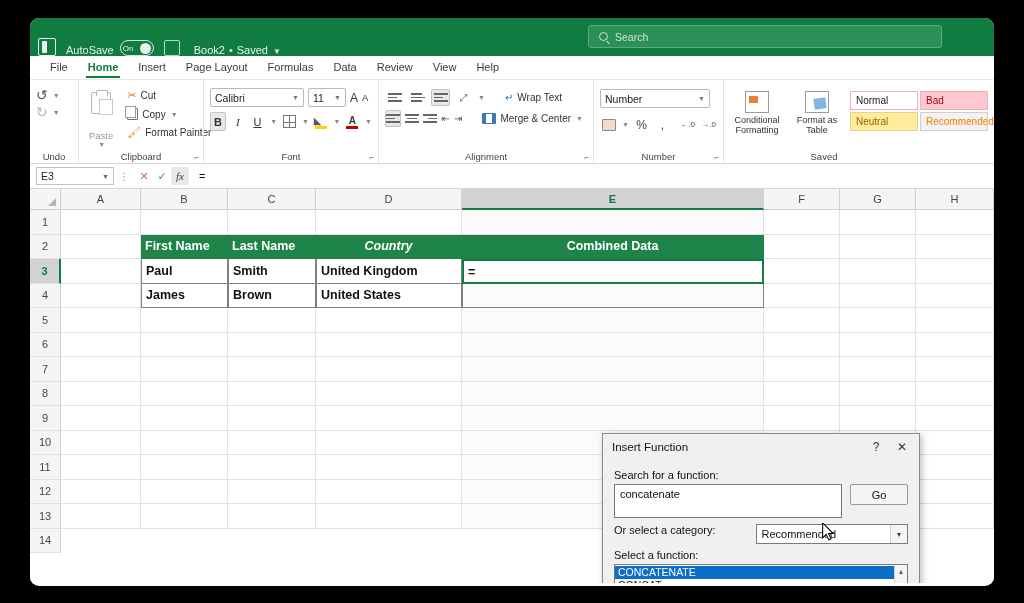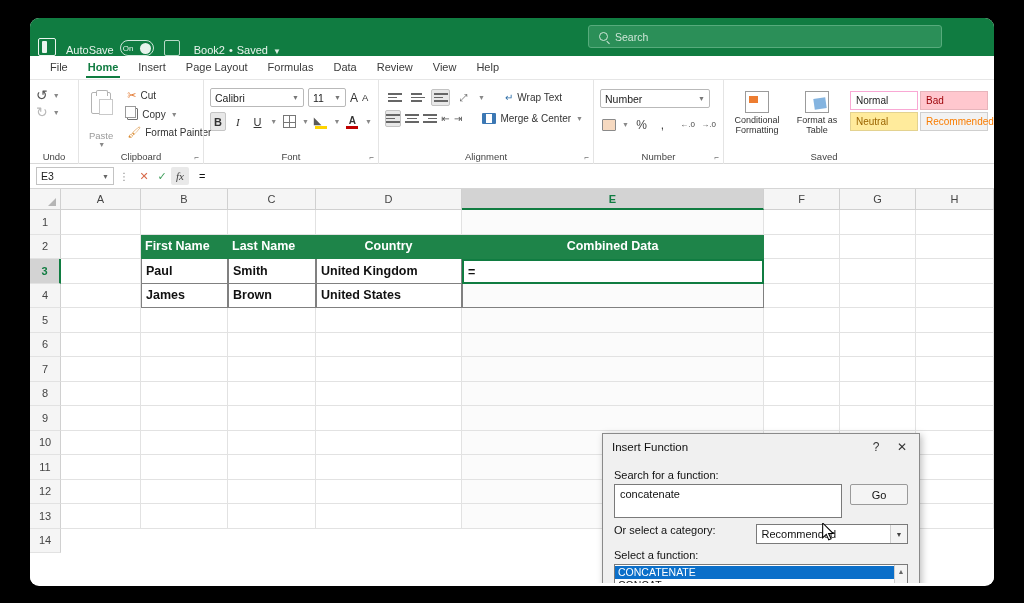--- a/index.html
+++ b/index.html
@@ -602,21 +602,21 @@
           <div class="gcell colsel" style="width:302px;"></div>
           <div class="gcell" style="width:76px;"></div>
           <div class="gcell" style="width:76px;"></div>
           <div class="gcell" style="width:78px;"></div>
         </div>
 
         <div class="grow">
           <div class="gcell" style="width:80px;"></div>
           <div class="gcell tbl-head" style="width:87px;">First Name</div>
           <div class="gcell tbl-head" style="width:88px;">Last Name</div>
-          <div class="gcell tbl-head ctr" style="width:146px;">Country</div>
+          <div class="gcell tbl-head ctr" style="width:146px;font-style:italic;">Country</div>
           <div class="gcell tbl-head ctr" style="width:302px;">Combined Data</div>
           <div class="gcell" style="width:76px;"></div>
           <div class="gcell" style="width:76px;"></div>
           <div class="gcell" style="width:78px;"></div>
         </div>
 
         <div class="grow">
           <div class="gcell" style="width:80px;"></div>
           <div class="gcell tbl-body" style="width:87px;">Paul</div>
           <div class="gcell tbl-body" style="width:88px;">Smith</div>

